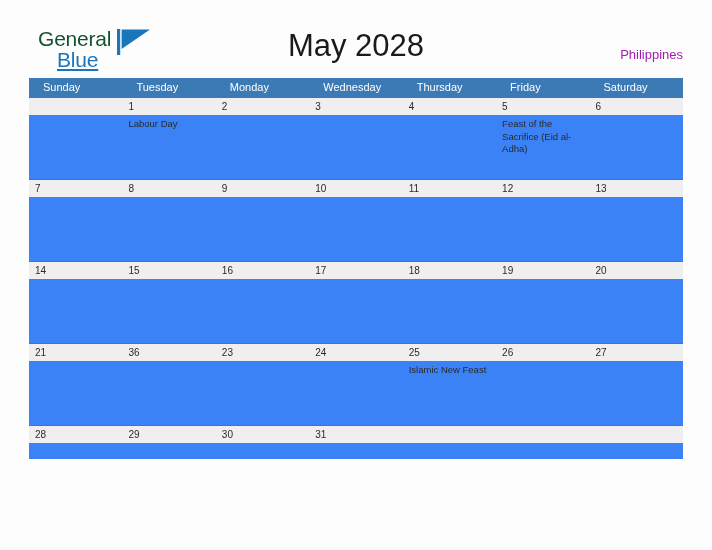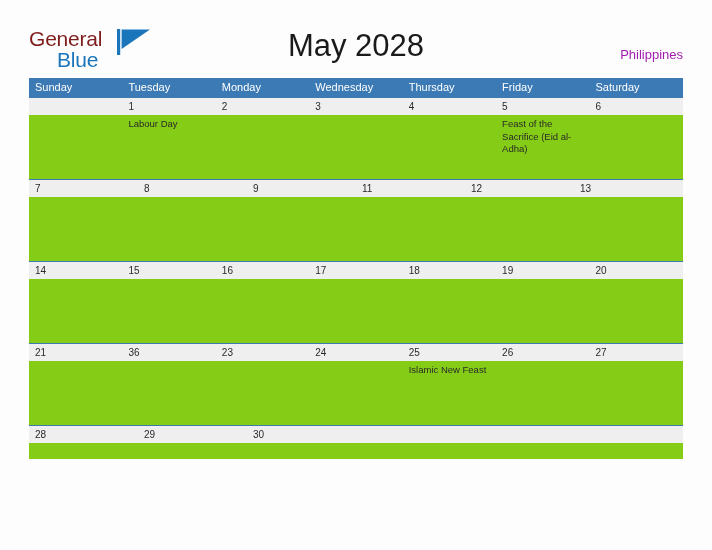--- a/index.html
+++ b/index.html
@@ -26,33 +26,35 @@
     position: absolute;
     left: 29px;
     top: 28px;
     width: 120px;
     height: 42px;
     line-height: 1;
     user-select: none;
   }
   .brand-general {
     font-size: 21px;
-    color: #7f1d1d;
+    color: #14532d;
     letter-spacing: -0.2px;
     font-family: "Liberation Sans", sans-serif;
     display: block;
     height: 22px;
+    margin-left: 9px;
   }
   .brand-blue {
     font-size: 21px;
     color: #1b75bb;
     letter-spacing: -0.2px;
     display: block;
     margin-left: 28px;
     margin-top: -1px;
+    text-decoration: underline;
   }
   .brand-flag {
     position: absolute;
     left: 88px;
     top: 1px;
     width: 34px;
     height: 26px;
   }
 
   .cal-title {
@@ -87,21 +89,21 @@
   .weekday-row {
     display: flex;
     background: #3c7ab5;
     height: 19px;
   }
   .weekday-cell {
     flex: 1 1 0;
     color: #ffffff;
     font-size: 11px;
     line-height: 19px;
-    padding-left: 6px;
+    padding-left: 14px;
     box-sizing: border-box;
     white-space: nowrap;
     overflow: hidden;
   }
 
   .week-row {
     position: relative;
     border-top: 1px solid #3c7ab5;
   }
   .week-row:first-of-type {
@@ -117,21 +119,21 @@
     flex: 1 1 0;
     font-size: 10px;
     line-height: 17px;
     color: #2a2a2a;
     padding-left: 6px;
     box-sizing: border-box;
   }
 
   .event-band {
     display: flex;
-    background: #84cc16;
+    background: #3b82f6;
     min-height: 64px;
   }
   .event-cell {
     flex: 1 1 0;
     padding: 3px 8px 3px 6px;
     box-sizing: border-box;
     font-size: 9.5px;
     line-height: 12.5px;
     color: #2a2a2a;
     word-wrap: break-word;
@@ -210,20 +212,21 @@
           <span class="event-text"></span>
         </div>
     </div>
   </div>
 
   <div class="week-row">
     <div class="date-band">
       <div class="date-cell">7</div>
       <div class="date-cell">8</div>
       <div class="date-cell">9</div>
+      <div class="date-cell">10</div>
       <div class="date-cell">11</div>
       <div class="date-cell">12</div>
       <div class="date-cell">13</div>
     </div>
     <div class="event-band">
       <div class="event-cell">
           <span class="event-text"></span>
         </div>
       <div class="event-cell">
           <span class="event-text"></span>
@@ -314,20 +317,21 @@
           <span class="event-text"></span>
         </div>
     </div>
   </div>
 
   <div class="week-row short">
     <div class="date-band">
       <div class="date-cell">28</div>
       <div class="date-cell">29</div>
       <div class="date-cell">30</div>
+      <div class="date-cell">31</div>
       <div class="date-cell"></div>
       <div class="date-cell"></div>
       <div class="date-cell"></div>
     </div>
     <div class="event-band">
       <div class="event-cell">
           <span class="event-text"></span>
         </div>
       <div class="event-cell">
           <span class="event-text"></span>

